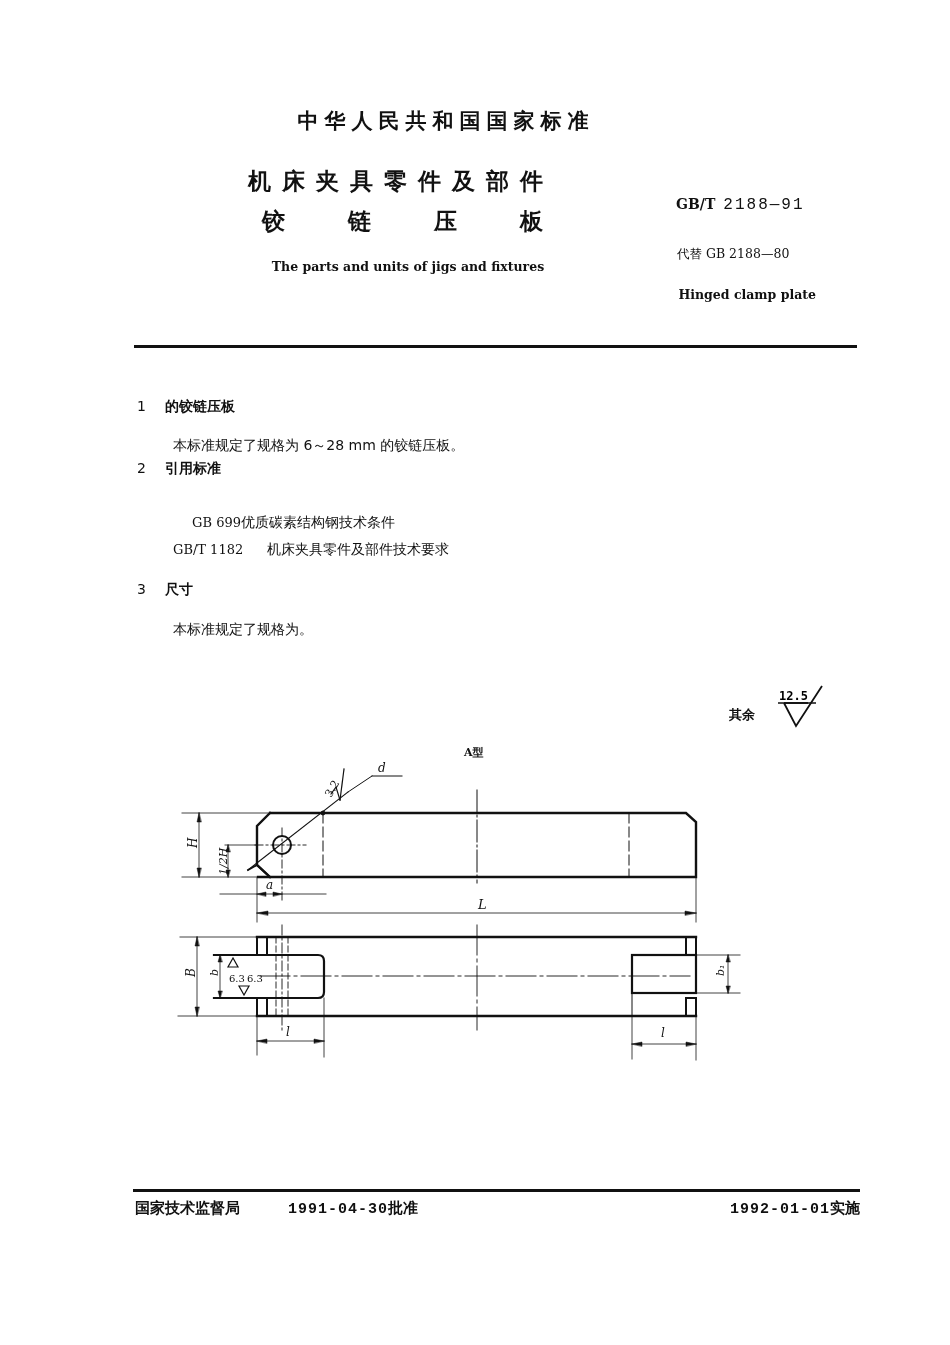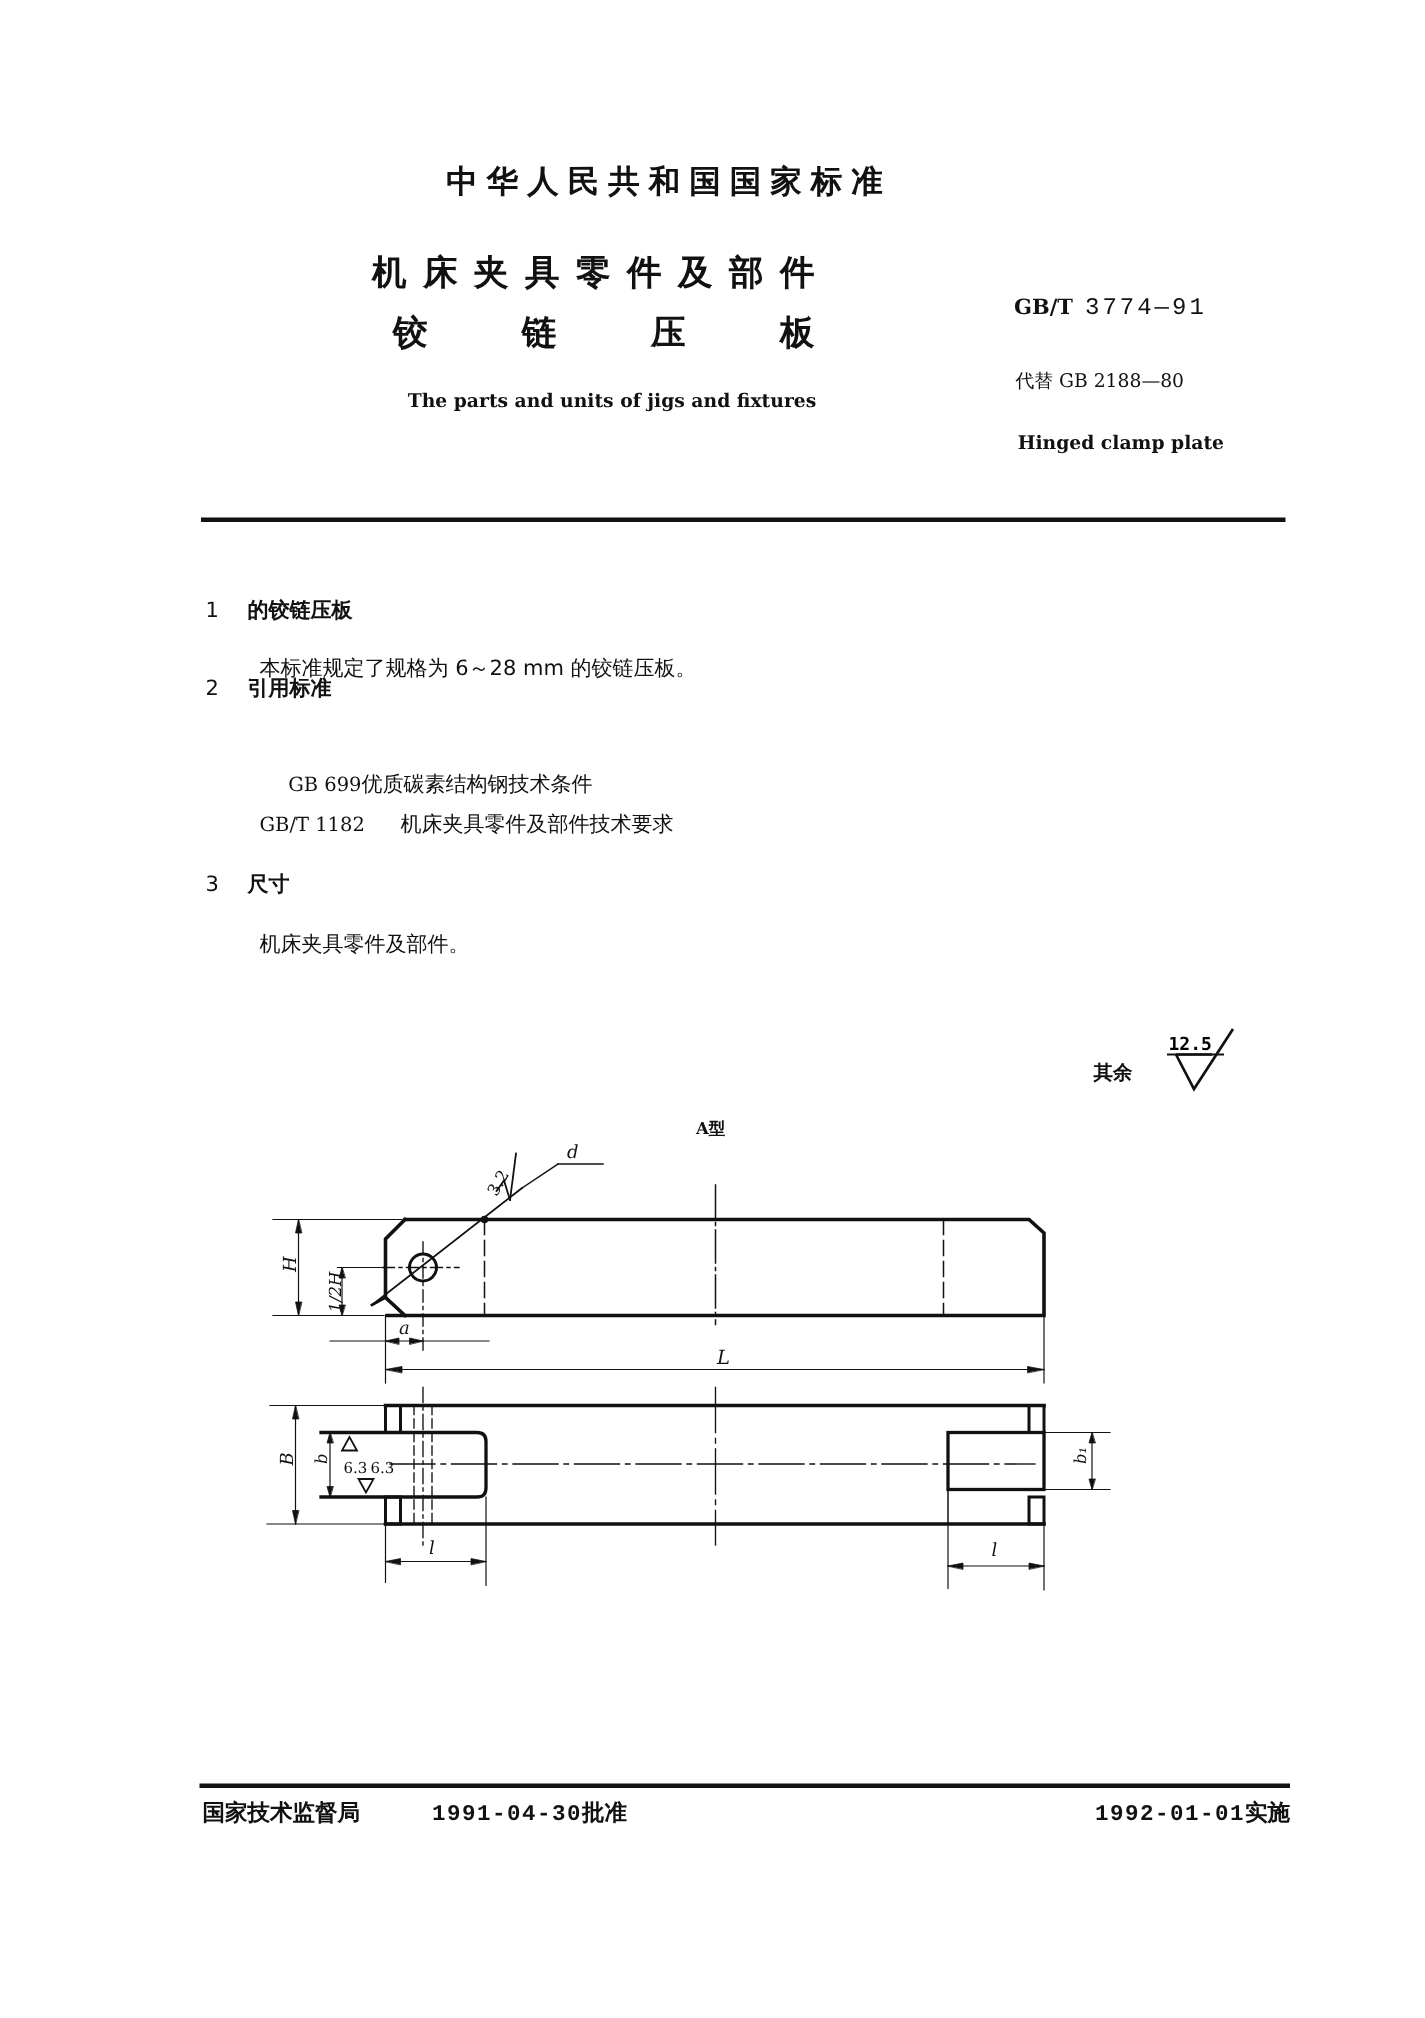--- a/index.html
+++ b/index.html
@@ -17,21 +17,21 @@
     #std-code .gb { font-weight: bold; font-family: "DejaVu Serif", serif; font-size: 14px; }
     #std-code .num { font-family: "Liberation Mono", monospace; letter-spacing: 2px; margin-left: 8px; font-size: 16px; }
     #replaces { left: 677px; top: 246px; font-size: 12.5px; }
     #header-rule { left: 134px; top: 345px; width: 723px; height: 3px; background: #111; }
 
     .sec-head { left: 137px; font-size: 14px; font-weight: bold; }
     .sec-head .n { display: inline-block; width: 28px; font-weight: normal; }
     .para { left: 173px; font-size: 14px; }
     #s1-head { top: 398px; }
     #s1-body { top: 437px; }
-    #s2-head { top: 450px; }
+    #s2-head { top: 460px; }
     #s2-ref1 { top: 514px; text-align: right; }
     #s2-ref2 { top: 541px; }
     #s3-head { top: 581px; }
     #s3-body { top: 621px; }
     .ref .code { display: inline-block; width: 94px; font-family: "DejaVu Serif", serif; font-size: 13px; }
     .ref .code.short { width: 68px; }
 
     #rest-label { left: 729px; top: 706px; font-size: 13px; font-weight: bold; font-family: Liberation Mono, monospace; }
     #rough-main { left: 776px; top: 684px; width: 60px; height: 50px; }
     #type-label { left: 464px; top: 745px; font-size: 11px; font-weight: bold; }
@@ -51,21 +51,21 @@
 <div id="main-title-2" class="abs">
   <span>铰</span>
   <span>链</span>
   <span>压</span>
   <span>板</span>
 </div>
 <div id="en-title-1" class="abs serif">The parts and units of jigs and fixtures</div>
 <div id="en-title-2" class="abs serif">Hinged clamp plate</div>
 
 <div id="std-code" class="abs">
-  <span class="gb">GB/T</span><span class="num">3774—91</span>
+  <span class="gb">GB/T</span><span class="num">2188—91</span>
 </div>
 <div id="replaces" class="abs serif">代替 GB 2188—80</div>
 <div id="header-rule" class="abs"></div>
 
 <div id="s1-head" class="abs sec-head">
   <span class="n">1</span><span>的铰链压板</span>
 </div>
 <div id="s1-body" class="abs para">本标准规定了规格为 6～28 mm 的铰链压板。</div>
 
 <div id="s2-head" class="abs sec-head">
@@ -74,21 +74,21 @@
 <div id="s2-ref1" class="abs para ref">
   <span class="code short">GB 699</span><span>优质碳素结构钢技术条件</span>
 </div>
 <div id="s2-ref2" class="abs para ref">
   <span class="code">GB/T 1182</span><span>机床夹具零件及部件技术要求</span>
 </div>
 
 <div id="s3-head" class="abs sec-head">
   <span class="n">3</span><span>尺寸</span>
 </div>
-<div id="s3-body" class="abs para">机床夹具零件及部件。</div>
+<div id="s3-body" class="abs para">本标准规定了规格为。</div>
 
 <div id="rest-label" class="abs">其余</div>
 <svg id="rough-main" class="abs" viewBox="0 0 60 50">
   <text x="3" y="16" font-size="12" font-weight="bold" font-family="DejaVu Sans Mono, monospace">12.5</text>
   <line x1="2" y1="19" x2="40" y2="19" stroke="#111" stroke-width="1.3"></line>
   <polyline points="8,19 20,42 46,2" fill="none" stroke="#111" stroke-width="1.8"></polyline>
   <line x1="8" y1="19" x2="32" y2="19" stroke="#111" stroke-width="1.8"></line>
 </svg>
 
 <div id="type-label" class="abs serif">A型</div>

